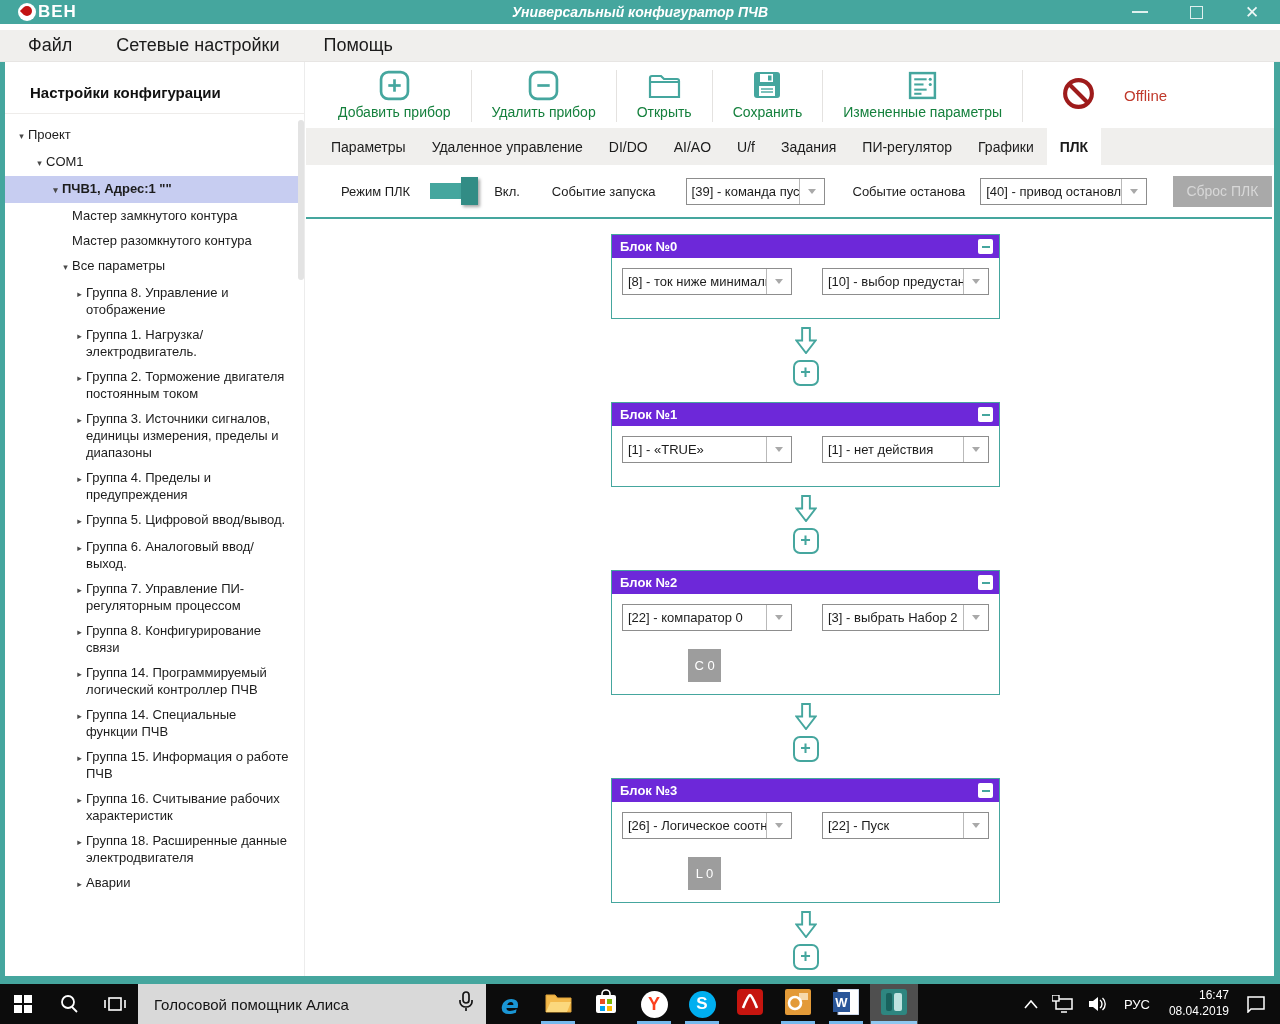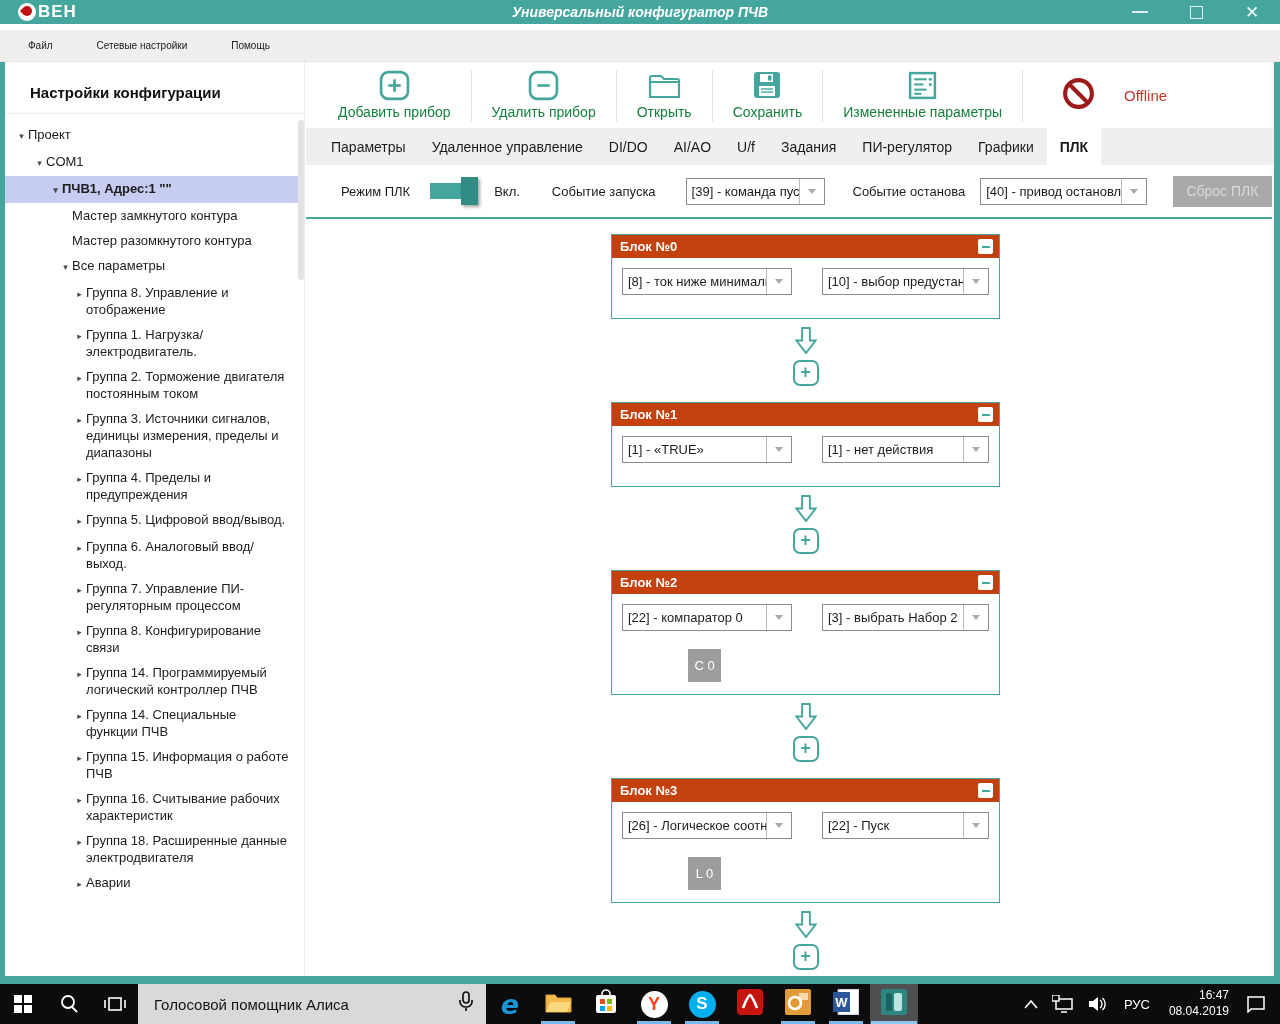--- a/index.html
+++ b/index.html
@@ -15,21 +15,21 @@
   .logo-text { color:#fff; font-weight:bold; font-size:17px; letter-spacing:1px; }
   .win-title { position:absolute; left:0; right:0; text-align:center; color:#fff; font-weight:bold; font-size:14px; pointer-events:none;font-style:italic; }
   .win-controls { margin-left:auto; display:flex; align-items:center; height:100%; }
   .win-btn { width:56px; height:30px; display:flex; align-items:center; justify-content:center; color:#e8f5f3; }
   .win-btn .dash { width:16px; height:2px; background:#dff0ee; }
   .win-btn .sq { width:13px; height:13px; border:1.5px solid #dff0ee; }
   .win-btn .x { font-size:17px; line-height:1; color:#eef8f7; }
 
   
   .menubar { position:absolute; left:0; top:30px; width:1280px; height:32px; background:#f0efed; display:flex; align-items:center; padding-left:28px; gap:44px; border-bottom:1px solid #e7e5e3; }
-  .menu-item { font-size:10px; color:#1b1b1b; cursor:default; }
+  .menu-item { font-size:18px; color:#1b1b1b; cursor:default; }
 
   
   .border-left { position:absolute; left:0; top:62px; width:5px; height:918px; background:#45a69e; }
   .border-right { position:absolute; right:0; top:62px; width:6px; height:918px; background:#45a69e; }
   .border-bottom { position:absolute; left:0; top:976px; width:1280px; height:8px; background:#45a69e; }
 
   
   .sidebar { position:absolute; left:5px; top:62px; width:300px; height:914px; background:#fff; border-right:1px solid #ececec; overflow:hidden; }
   .sidebar-title { font-size:15px; font-weight:bold; color:#111; padding:22px 0 12px 25px; border-bottom:1px solid #eeecea; }
   .tree { padding-top:8px; }
@@ -64,21 +64,21 @@
   .dropdown { height:27px; background:#fff; border:1px solid #8d8d8d; display:flex; align-items:stretch; overflow:hidden; cursor:default; }
   .dd-text { flex:1; font-size:13px; color:#1c1c1c; display:flex; align-items:center; padding-left:5px; white-space:nowrap; overflow:hidden; }
   .dd-arrow { flex:0 0 25px; border-left:1px solid #b9b9b9; display:flex; align-items:center; justify-content:center; }
   .dd-arrow::after { content:''; width:0; height:0; border-left:4.5px solid transparent; border-right:4.5px solid transparent; border-top:5px solid #a9a9a9; }
   .reset-btn { width:100px; height:31px; background:#a9a9a9; color:#d8d8d8; font-size:14px; border:none; margin-left:26px; cursor:default; }
 
   
   .canvas { flex:1; background:#fff; overflow:hidden; position:relative; }
   .flow { width:389px; margin-left:305px; padding-top:15px; }
   .block { border:1px solid #45a69e; }
-  .block-header { height:23px; background:#c2410c; color:#fff; font-size:13px; font-weight:bold; display:flex; align-items:center; padding:0 6px 0 8px; }
+  .block-header { height:23px; background:#6d28d9; color:#fff; font-size:13px; font-weight:bold; display:flex; align-items:center; padding:0 6px 0 8px; }
   .collapse-btn { margin-left:auto; width:15px; height:15px; background:#fff; border-radius:2px; display:flex; align-items:center; justify-content:center; cursor:default; }
   .collapse-btn::after { content:''; width:8px; height:2px; background:#45a69e; }
   .block-body { background:#fff; }
   .dd-row { display:flex; padding:10px 10px 0 10px; }
   .block .dropdown.left-dd { width:170px; }
   .block .dropdown.right-dd { width:167px; margin-left:auto; }
   .badge { width:33px; height:33px; margin:18px 0 0 76px; background:#9d9d9d; color:#fff; font-size:13px; display:flex; align-items:center; justify-content:center; cursor:default; }
   .connector { display:flex; flex-direction:column; align-items:center; padding:8px 0 16px; }
   .plus-btn { width:26px; height:26px; margin-top:2px; border:2px solid #45a69e; border-radius:7px; background:#fff; color:#45a69e; font-size:18px; font-weight:bold; line-height:21px; text-align:center; cursor:default; }
 

